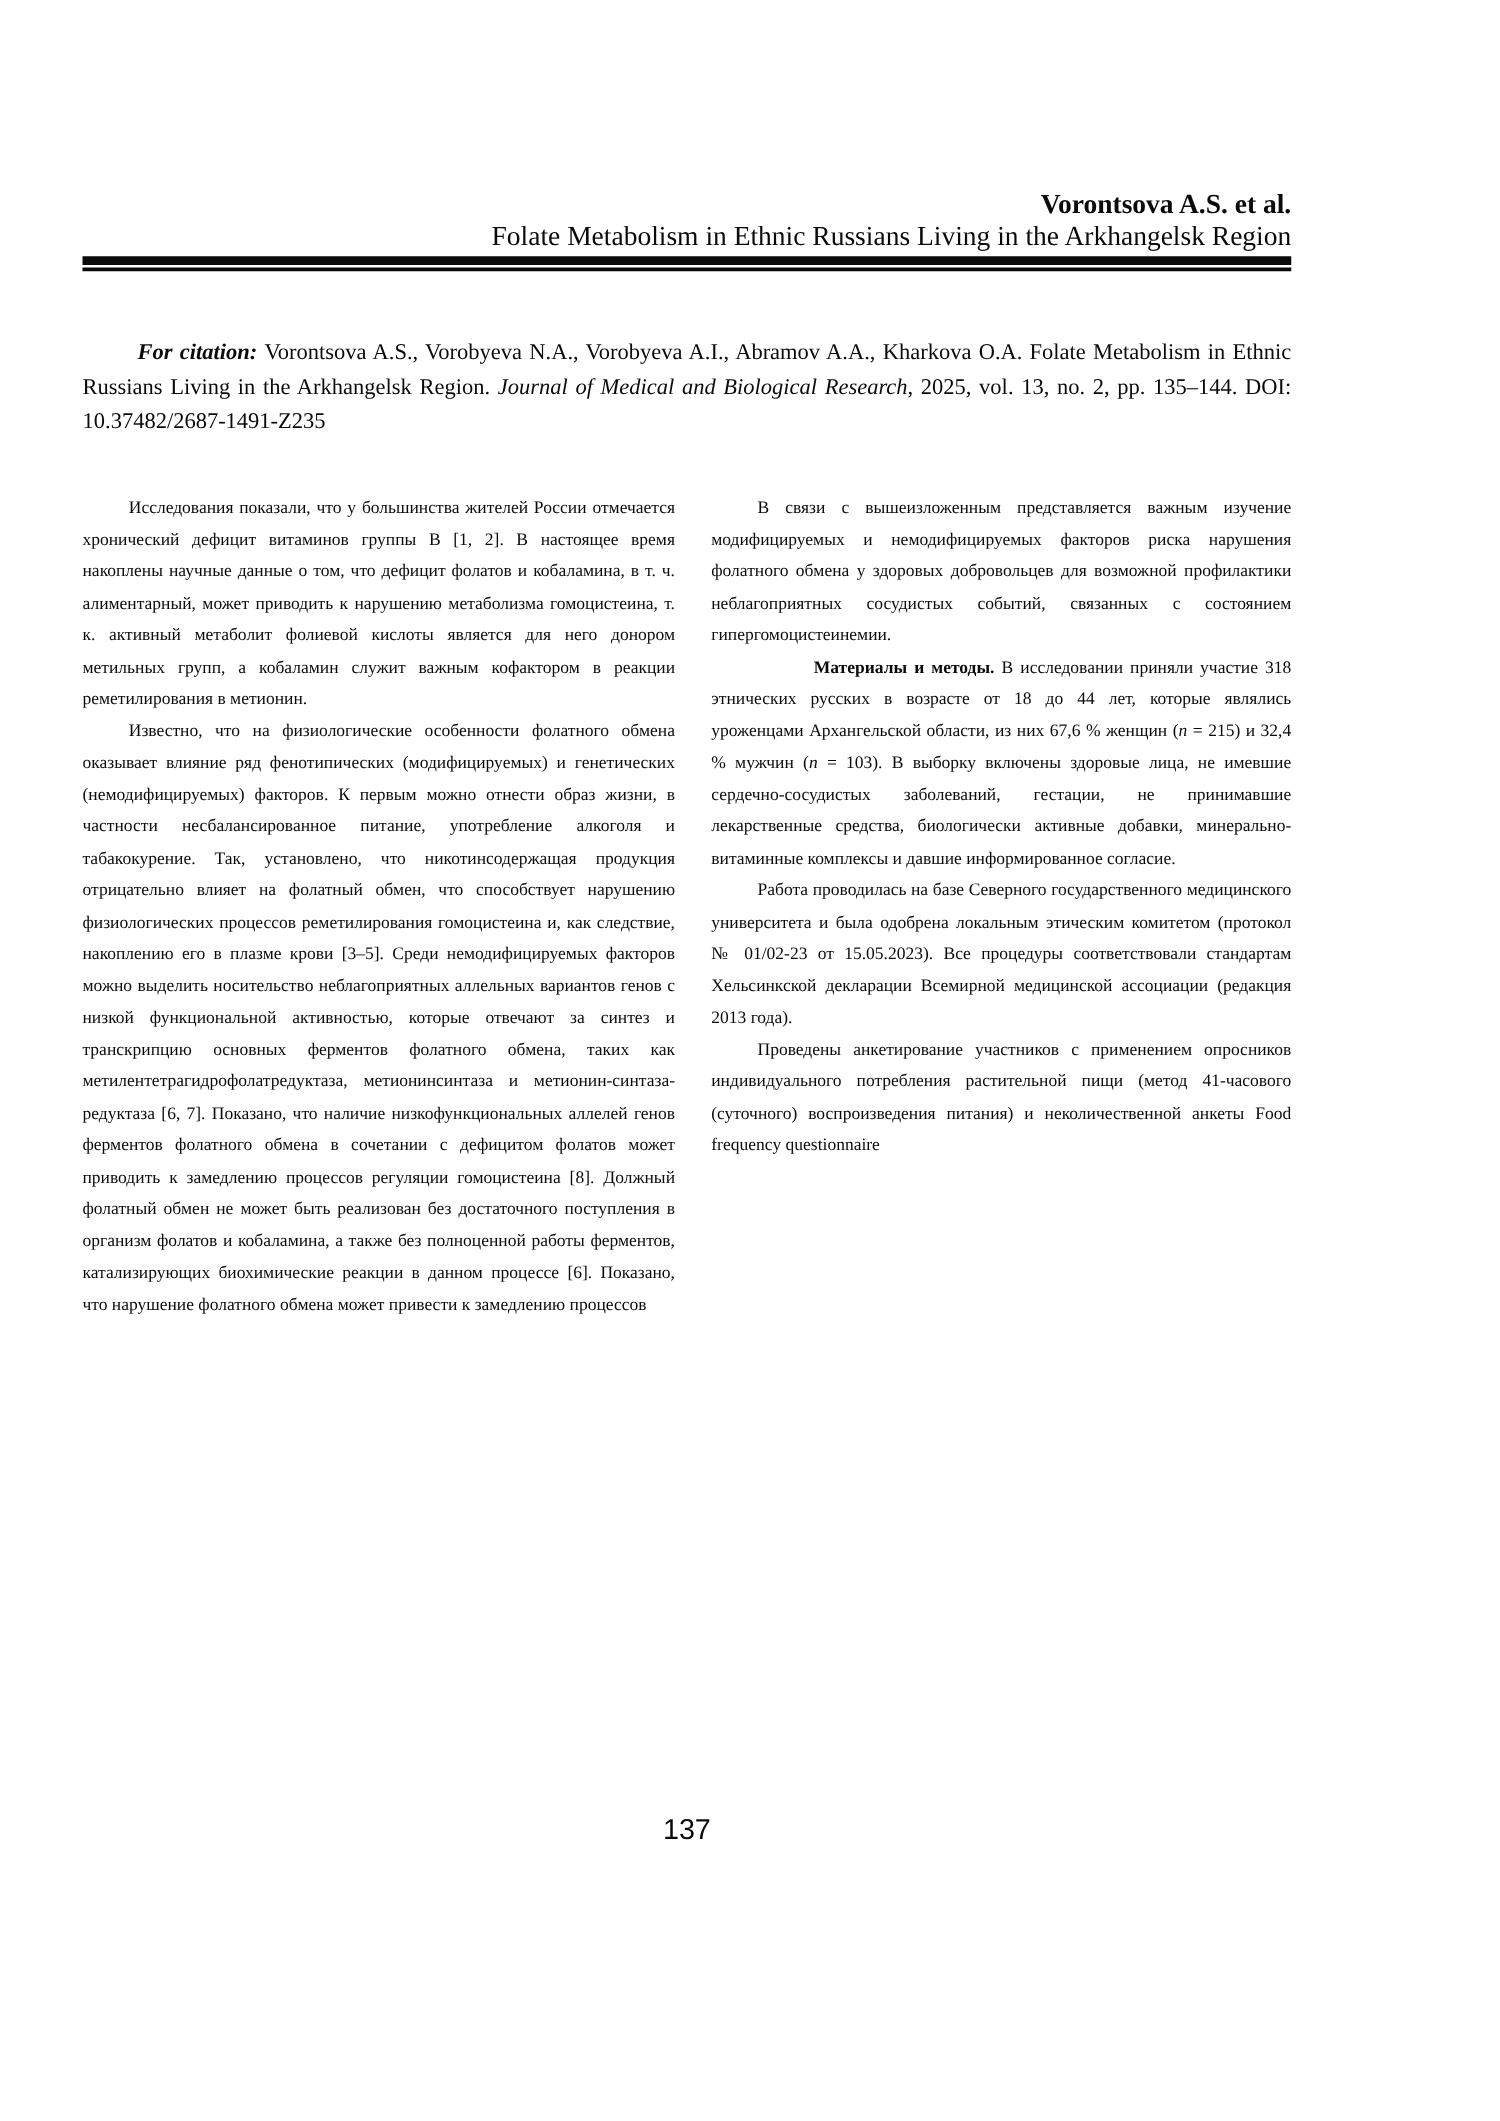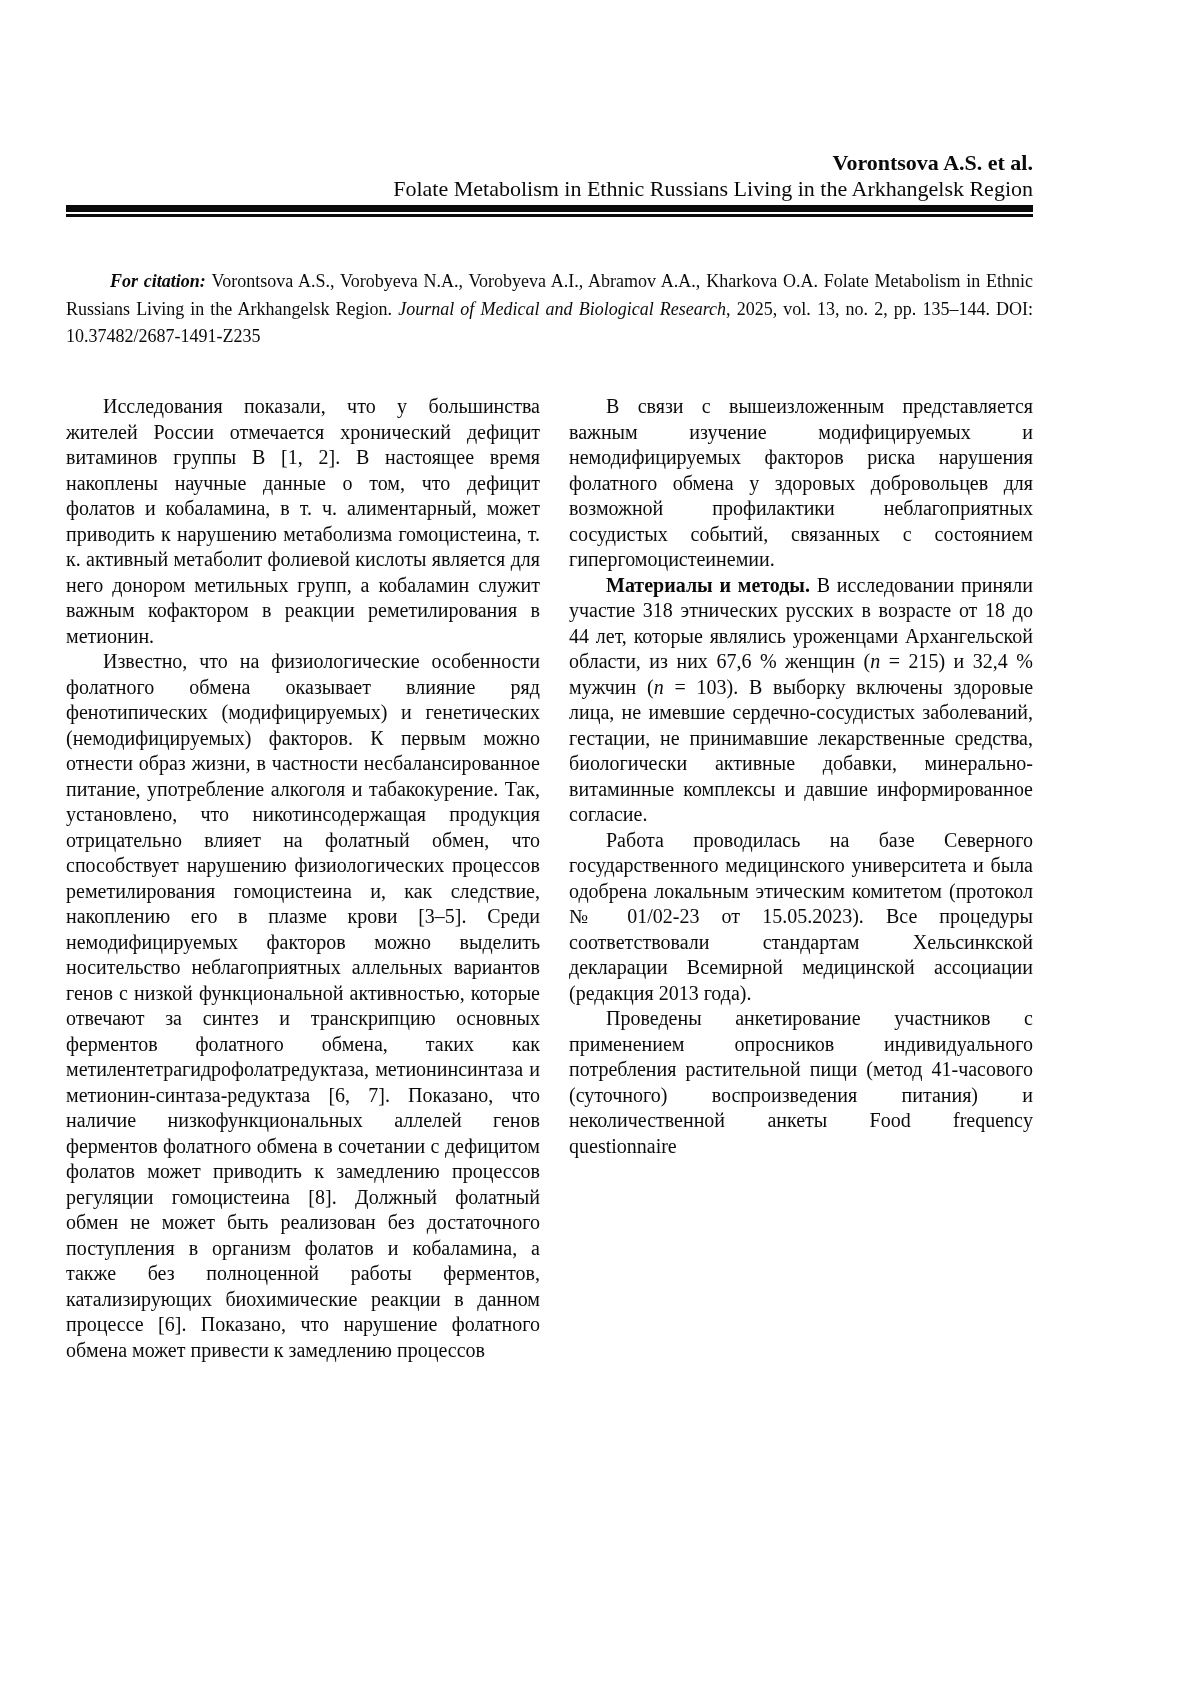--- a/index.html
+++ b/index.html
@@ -45,35 +45,35 @@
     text-align: justify;
   }
   .citation .para { text-indent: 44px; }
   
   .columns {
     top: 394px;
     display: flex;
     gap: 29px;
   }
   .col {
-    font-size: 20px;
+    font-size: 14px;
     line-height: 25.5px;
     text-align: justify;
     hyphens: auto;
     -webkit-hyphens: auto;
   }
   .col-left  { width: 474px; }
   .col-right { width: 464px; }
   .col .para.indent { text-indent: 37px; }
   .para {
     margin: 0;
     padding: 0;
   }
   
-  .b  { font-weight: bold; }
+  .b  { font-weight: bold; margin-left: 45px; }
   .i  { font-style: italic; }
   .bi { font-weight: bold; font-style: italic; }
   
   .folio {
     top: 1450px;
     text-align: center;
     font-family: "Liberation Sans", sans-serif;
     font-size: 23px;
   }
 </style>
@@ -99,14 +99,15 @@
         <p class="para indent"><span>Известно, что на физиологические особенности фолатного обмена оказывает влияние ряд фенотипических (модифицируемых) и генетических (немодифицируемых) факторов. К первым можно отнести образ жизни, в частности несбалансированное питание, употребление алкоголя и табакокурение. Так, установлено, что никотинсодержащая продукция отрицательно влияет на фолатный обмен, что способствует нарушению физиологических процессов реметилирования гомоцистеина и, как следствие, накоплению его в плазме крови [3–5]. Среди немодифицируемых факторов можно выделить носительство неблагоприятных аллельных вариантов генов с низкой функциональной активностью, которые отвечают за синтез и транскрипцию основных ферментов фолатного обмена, таких как метилентетрагидрофолатредуктаза, метионинсинтаза и метионин-синтаза-редуктаза [6, 7]. Показано, что наличие низкофункциональных аллелей генов ферментов фолатного обмена в сочетании с дефицитом фолатов может приводить к замедлению процессов регуляции гомоцистеина [8]. Должный фолатный обмен не может быть реализован без достаточного поступления в организм фолатов и кобаламина, а также без полноценной работы ферментов, катализирующих биохимические реакции в данном процессе [6]. Показано, что нарушение фолатного обмена может привести к замедлению процессов</span></p>
       </div>
     <div class="col col-right">
         <p class="para indent"><span>В связи с вышеизложенным представляется важным изучение модифицируемых и немодифицируемых факторов риска нарушения фолатного обмена у здоровых добровольцев для возможной профилактики неблагоприятных сосудистых событий, связанных с состоянием гипергомоцистеинемии.</span></p>
         <p class="para indent"><span class="b">Материалы и методы.</span><span> В исследовании приняли участие 318 этнических русских в возрасте от 18 до 44 лет, которые являлись уроженцами Архангельской области, из них 67,6 % женщин (</span><span class="i">n</span><span> = 215) и 32,4 % мужчин (</span><span class="i">n</span><span> = 103). В выборку включены здоровые лица, не имевшие сердечно-сосудистых заболеваний, гестации, не принимавшие лекарственные средства, биологически активные добавки, минерально-витаминные комплексы и давшие информированное согласие.</span></p>
         <p class="para indent"><span>Работа проводилась на базе Северного государственного медицинского университета и была одобрена локальным этическим комитетом (протокол № 01/02-23 от 15.05.2023). Все процедуры соответствовали стандартам Хельсинкской декларации Всемирной медицинской ассоциации (редакция 2013 года).</span></p>
         <p class="para indent"><span>Проведены анкетирование участников с применением опросников индивидуального потребления растительной пищи (метод 41-часового (суточного) воспроизведения питания) и неколичественной анкеты Food frequency questionnaire</span></p>
       </div>
   </div>
 
+  <div class="content-abs folio">137</div>
 
 </div>
 
 </body></html>

